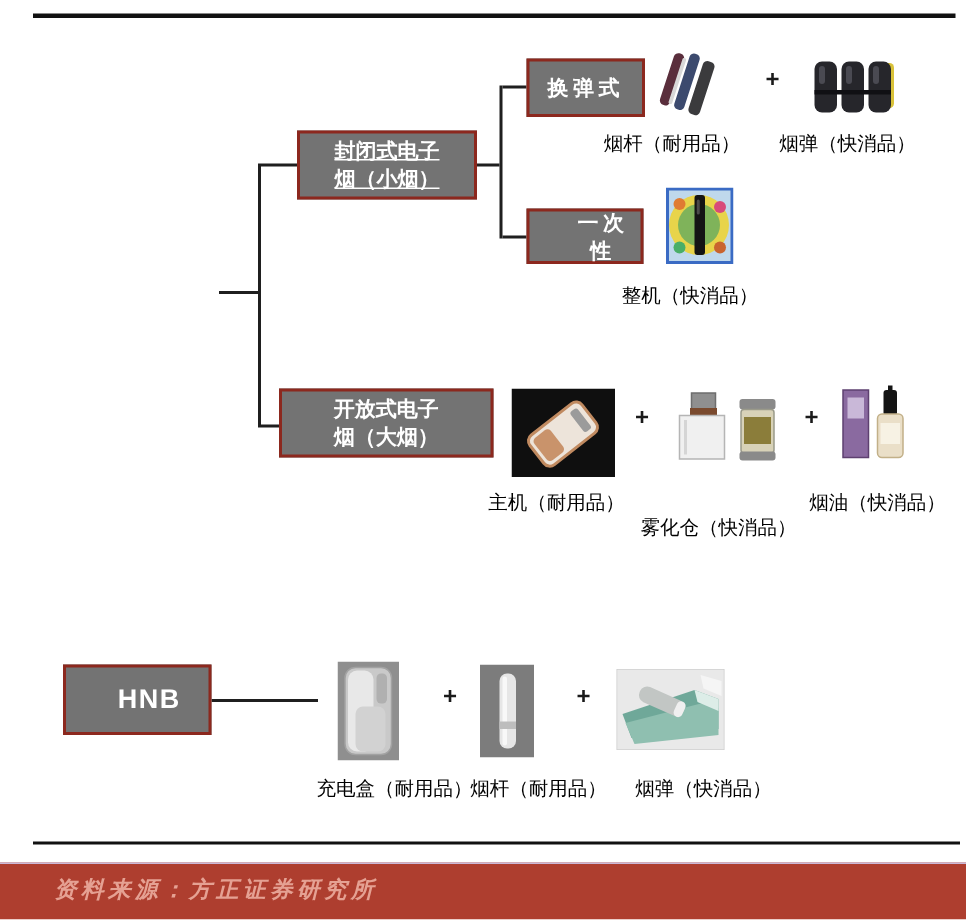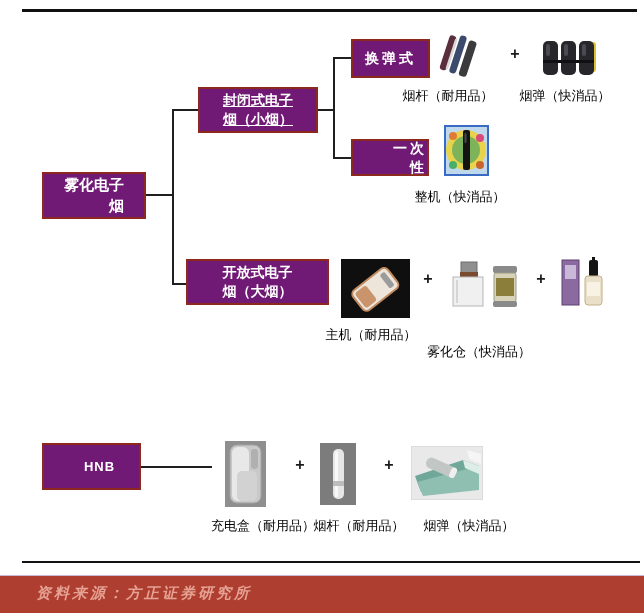--- a/index.html
+++ b/index.html
@@ -4,31 +4,31 @@
 <style>
   html,body{margin:0;padding:0;background:#ffffff;}
   #canvas{
     position:relative;width:644px;height:613px;background:#ffffff;overflow:hidden;
     font-family:"Liberation Sans","DejaVu Sans",sans-serif;
   }
   .rule{position:absolute;background:#111111;}
   .line{position:absolute;background:#1f1f1f;}
   .box{
     position:absolute;box-sizing:border-box;
-    background:#701a75;border:2px solid #8C281E;
+    background:#737373;border:2px solid #8C281E;
     color:#ffffff;font-weight:bold;
     display:flex;align-items:center;justify-content:center;
-    text-align:right;white-space:pre-line;line-height:1.35;
+    text-align:center;white-space:pre-line;line-height:1.35;
   }
   #box-root{left:42px;top:172px;width:104px;height:47px;font-size:15px;}
   #box-closed{left:198px;top:87px;width:120px;height:46px;font-size:14px;text-decoration:underline;}
   #box-cartridge{left:351px;top:39px;width:79px;height:39px;font-size:14px;letter-spacing:3px;}
   #box-disposable{left:351px;top:139px;width:78px;height:37px;font-size:14px;letter-spacing:3px;padding-left:24px;}
   #box-open{left:186px;top:259px;width:143px;height:46px;font-size:14px;}
-  #box-hnb{left:42px;top:443px;width:99px;height:47px;font-size:13px;letter-spacing:1px;padding-left:16px;}
+  #box-hnb{left:42px;top:443px;width:99px;height:47px;font-size:18px;letter-spacing:1px;padding-left:16px;}
   .product{position:absolute;}
   .product svg{display:block;}
   .plabel{
     position:absolute;color:#000000;font-size:13px;text-align:center;white-space:nowrap;
   }
   .plus{
     position:absolute;color:#1a1a1a;font-size:16px;font-weight:bold;width:20px;text-align:center;
   }
   #source-band{
     position:absolute;left:0;top:575px;width:644px;height:38px;background:#AE3E2F;
@@ -52,22 +52,20 @@
   <div class="line" style="left:146px;top:194px;width:26px;height:2px;"></div>
   <div class="line" style="left:172px;top:109px;width:2px;height:176px;"></div>
   <div class="line" style="left:174px;top:109px;width:24px;height:2px;"></div>
   <div class="line" style="left:174px;top:283px;width:24px;height:2px;"></div>
   <div class="line" style="left:318px;top:109px;width:15px;height:2px;"></div>
   <div class="line" style="left:333px;top:57px;width:2px;height:102px;"></div>
   <div class="line" style="left:335px;top:57px;width:16px;height:2px;"></div>
   <div class="line" style="left:335px;top:157px;width:16px;height:2px;"></div>
   <div class="line" style="left:141px;top:466px;width:71px;height:2px;"></div>
 
-  <div class="box" id="box-root">雾化电子
-烟</div>
   <div class="box" id="box-closed">封闭式电子
 烟（小烟）</div>
   <div class="box" id="box-cartridge">换弹式</div>
   <div class="box" id="box-disposable">一次性</div>
   <div class="box" id="box-open">开放式电子
 烟（大烟）</div>
   <div class="box" id="box-hnb">HNB</div>
 
   <div class="product" style="left:437px;top:33px;">
     <svg width="55" height="49" viewBox="0 0 55 49">
@@ -147,20 +145,21 @@
       <rect x="4" y="4" width="17" height="45" fill="#8A6AA0" stroke="#5E4070"></rect>
       <rect x="7" y="9" width="11" height="14" fill="#C9B8D8"></rect>
       <rect x="31" y="4" width="9" height="17" rx="2" fill="#141414"></rect>
       <rect x="34" y="1" width="3" height="5" fill="#141414"></rect>
       <rect x="27" y="20" width="17" height="29" rx="3" fill="#EADFC8" stroke="#C2B088"></rect>
       <rect x="29" y="26" width="13" height="14" fill="#F7F2E4"></rect>
     </svg>
   </div>
   <div class="plabel" style="left:315px;top:326px;width:112px;">主机（耐用品）</div>
   <div class="plabel" style="left:424px;top:343px;width:110px;">雾化仓（快消品）</div>
+  <div class="plabel" style="left:532px;top:326px;width:106px;">烟油（快消品）</div>
 
   <div class="product" style="left:225px;top:441px;">
     <svg width="41" height="66" viewBox="0 0 41 66">
       <rect width="41" height="66" fill="#8F8F8F"></rect>
       <rect x="5" y="4" width="31" height="58" rx="7" fill="#C9C9C9" stroke="#A2A2A2"></rect>
       <rect x="7" y="6" width="17" height="54" rx="6" fill="#E8E8E8"></rect>
       <rect x="12" y="30" width="20" height="30" rx="5" fill="#D2D2D2"></rect>
       <rect x="26" y="8" width="7" height="20" rx="3" fill="#B0B0B0"></rect>
     </svg>
   </div>

